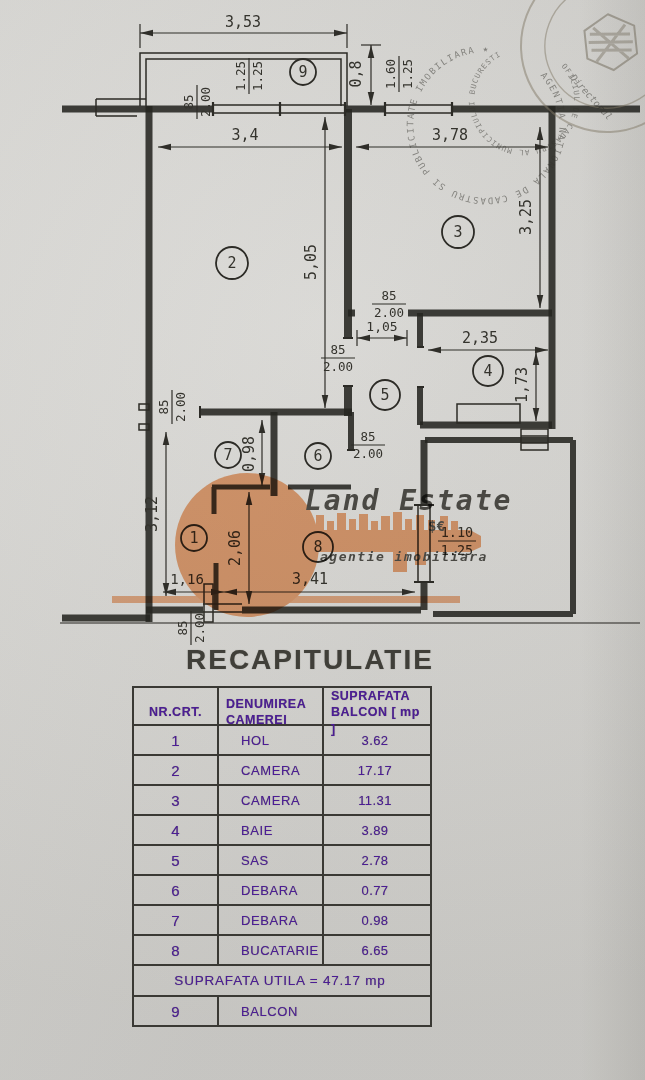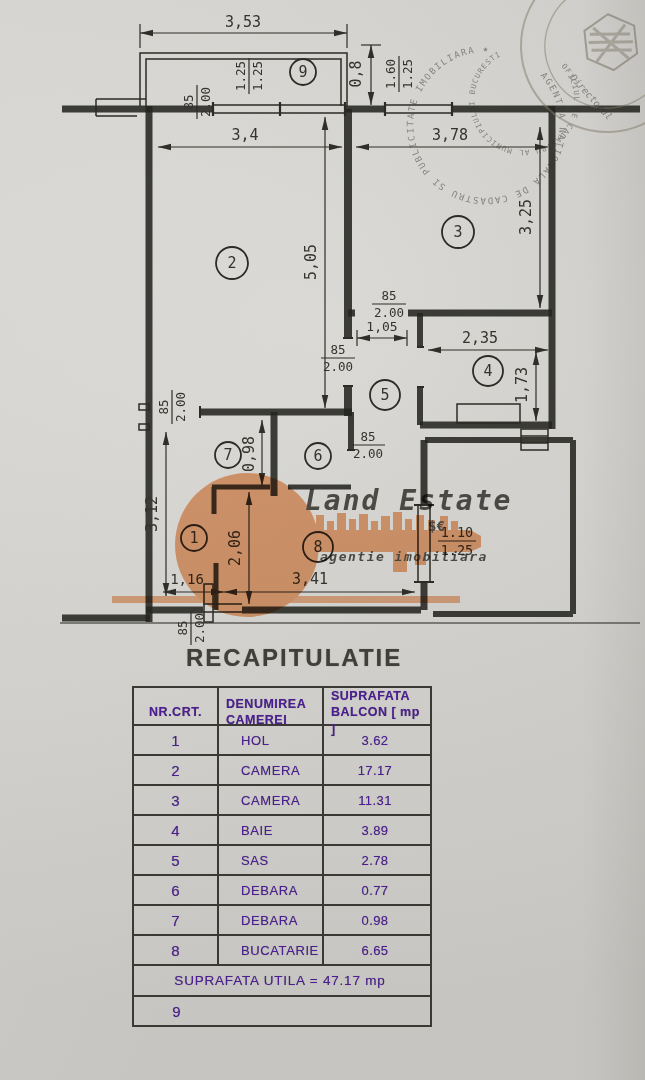--- a/index.html
+++ b/index.html
@@ -12,21 +12,21 @@
     position:absolute;inset:0;pointer-events:none;
     background:
       radial-gradient(900px 700px at 50% 30%, rgba(255,255,255,.16), rgba(0,0,0,.05)),
       linear-gradient(to right, rgba(0,0,0,0) 90%, rgba(80,78,70,.10)),
       linear-gradient(115deg, rgba(255,255,255,.07), rgba(0,0,0,.03) 60%);
   }
   svg text{font-family:"DejaVu Sans Mono", monospace; fill:#34332d;}
   .plan-svg{position:absolute;left:0;top:0;}
   .title{
     position:absolute;left:186px;top:644px;
-    font-size:24px;font-weight:bold;letter-spacing:2px;color:#403f39;
+    font-size:28px;font-weight:bold;letter-spacing:2px;color:#403f39;
     text-shadow:0 0 1px rgba(64,63,57,.55);
   }
   .rtable{
     position:absolute;left:132px;top:686px;width:296px;
     border:2px solid #3a3934;color:#4c1d95;
     text-shadow:0 0 .7px rgba(62,61,55,.6);
   }
   .trow{display:grid;grid-template-columns:85px 105px 102px;}
   .trow > div{border-right:2px solid #3a3934;display:flex;align-items:center;}
   .trow > div:last-child{border-right:none;}
@@ -325,15 +325,16 @@
     <div class="c2">BUCATARIE</div>
     <div class="c3">6.65</div>
   </div>
 
   <div class="trow mrow">
     <div style="grid-column:1 / span 3">SUPRAFATA  UTILA  = 47.17 mp</div>
   </div>
 
   <div class="trow drow">
     <div class="c1">9</div>
+    <div class="c2">BALCON</div>
   </div>
 
 </div>
 
 </body></html>

